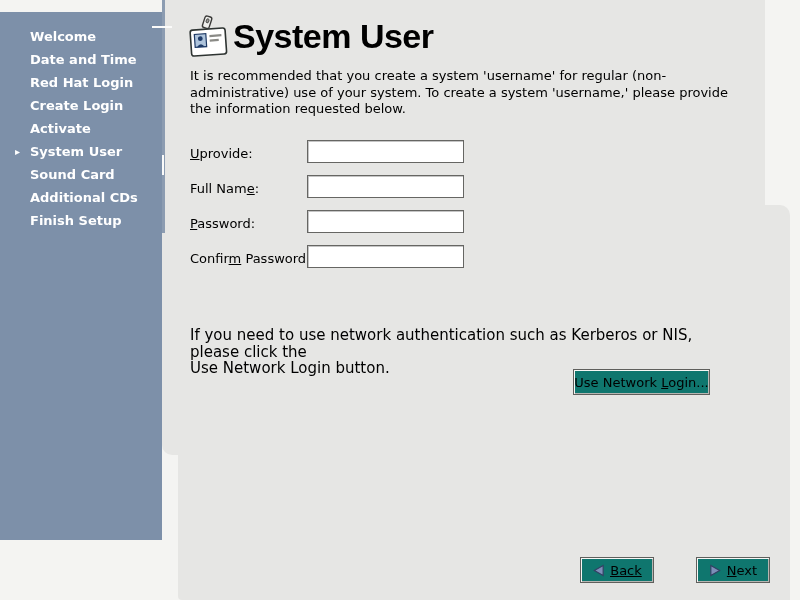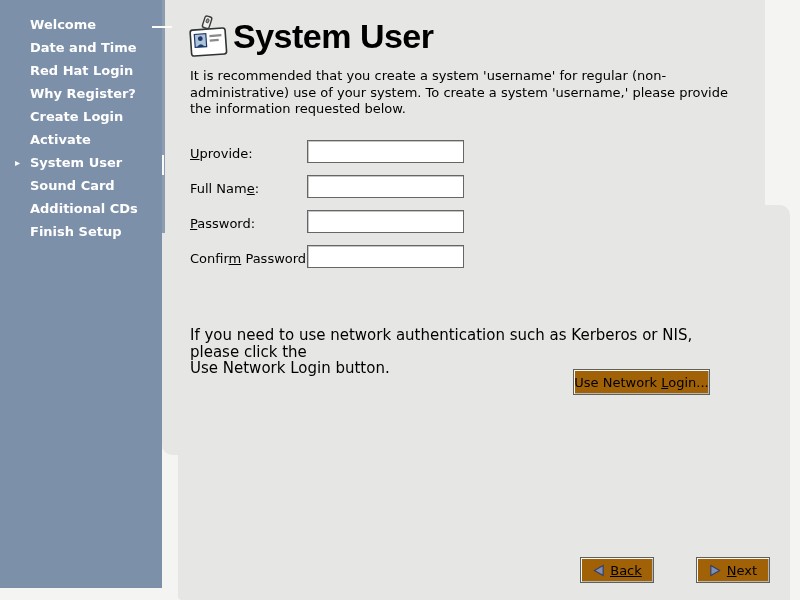--- a/index.html
+++ b/index.html
@@ -6,21 +6,21 @@
   html, body { width: 800px; height: 600px; overflow: hidden; }
   body {
     position: relative;
     background: #f4f4f2;
     font-family: "DejaVu Sans", "Liberation Sans", sans-serif;
     color: #000;
   }
 
   
   .sidebar {
-    position: absolute; left: 0; top: 0; width: 162px; height: 588px;
+    position: absolute; left: 0; top: 12px; width: 162px; height: 528px;
     background: #7d90a9;
   }
   .sidebar-edge {
     position: absolute; left: 162px; top: 0; width: 3px; height: 233px;
     background: #8c9cb1;
   }
   .sidebar ul { list-style: none; padding-top: 13px; }
   .sidebar li {
     position: relative;
     height: 23px; line-height: 23px;
@@ -72,21 +72,21 @@
     box-shadow: inset 1px 1px 0 rgba(90,90,90,0.35);
     font-size: 13px; padding: 0 4px;
     outline: none;
   }
   .mn { text-decoration: underline; }
 
   
   .btn {
     position: absolute;
     display: flex; align-items: center; justify-content: center; gap: 5px;
-    background: #a16207;
+    background: #0f766e;
     border: 1px solid #5f5f5c;
     box-shadow: inset 1px 1px 0 #f7f7f5, inset -1px -1px 0 #b6b6b2;
     font-size: 13px; color: #000;
     font-family: "DejaVu Sans", "Liberation Sans", sans-serif;
     cursor: default;
   }
   .btn-network { left: 573px; top: 369px; width: 137px; height: 26px; }
   .btn-back    { left: 580px; top: 557px; width: 74px;  height: 26px; text-decoration: underline; }
   .btn-next    { left: 680px; top: 557px; width: 74px;  height: 26px; margin-left: 16px; }
   .btn svg { flex: 0 0 auto; }
@@ -96,21 +96,20 @@
 
 <div class="panel panel-top"></div>
 <div class="panel panel-middle"></div>
 <div class="panel panel-bottom"></div>
 
 <div class="sidebar">
   <ul>
     <li><span>Welcome</span></li>
     <li><span>Date and Time</span></li>
     <li><span>Red Hat Login</span></li>
-    <li><span>Why Register?</span></li>
     <li><span>Create Login</span></li>
     <li><span>Activate</span></li>
     <li>
       <span class="active-arrow">▸</span>
       <span>System User</span>
     </li>
     <li><span>Sound Card</span></li>
     <li><span>Additional CDs</span></li>
     <li><span>Finish Setup</span></li>
   </ul>

